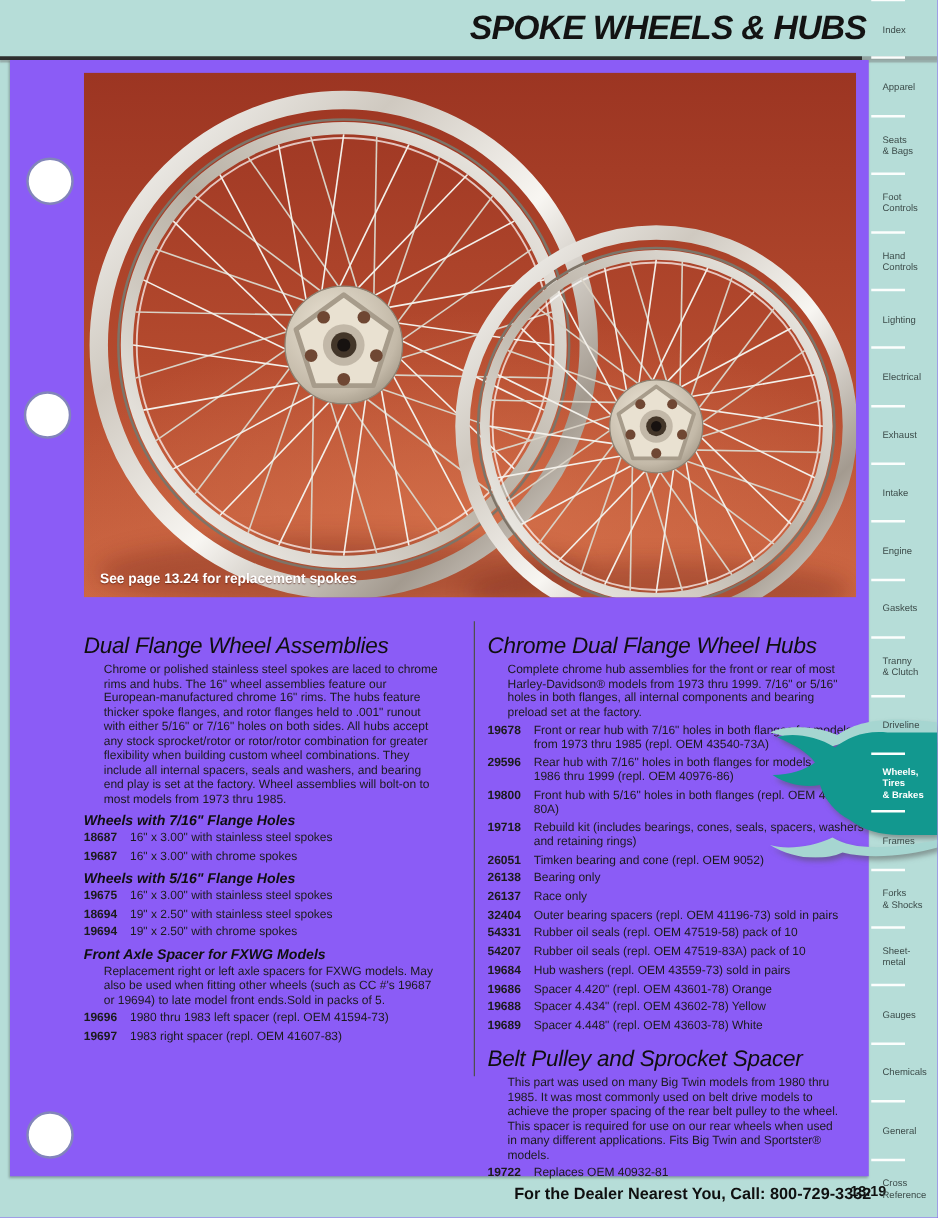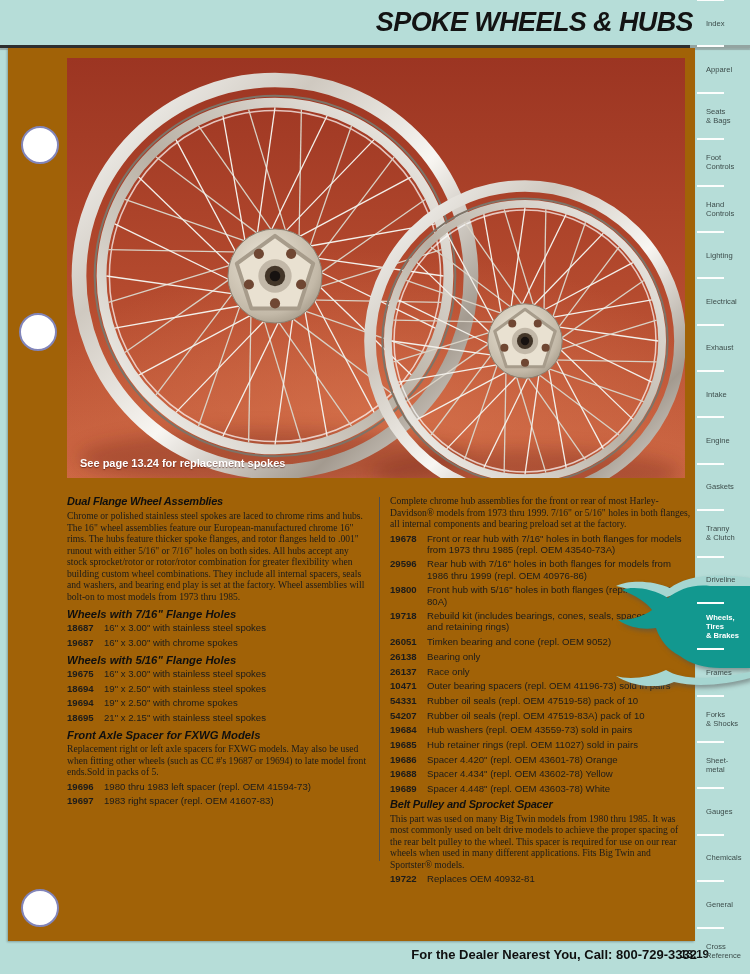--- a/index.html
+++ b/index.html
@@ -16,43 +16,43 @@
     letter-spacing:-0.6px;color:#131313;white-space:nowrap;
   }
   .top-rule{
     position:absolute;top:45px;left:0;width:750px;height:3px;
     background:linear-gradient(to right,#2e2e2e 0 92%,#93a4a1 92% 100%);
     box-shadow:0 2px 1px rgba(110,110,110,.45);
   }
   
   .page{
     position:absolute;left:8px;top:48px;width:687px;height:893px;
-    background:#a16207;box-shadow:-1px 1px 2px rgba(0,0,0,.28);
+    background:#8b5cf6;box-shadow:-1px 1px 2px rgba(0,0,0,.28);
   }
   
   .hole{position:absolute;width:34px;height:34px;border:2px solid #8285ba;border-radius:50%;background:#fff;z-index:9;}
   .hole.h1{left:21px;top:126px;}
   .hole.h2{left:19px;top:313px;}
   .hole.h3{left:21px;top:889px;}
   
   .photo{position:absolute;left:59px;top:10px;width:618px;height:420px;overflow:hidden;}
   .photo svg{display:block;}
   .photo-caption{
     position:absolute;left:13px;bottom:9px;
     font-size:11px;font-weight:bold;color:#ffffff;
     text-shadow:0 1px 1px rgba(80,20,10,.6);
   }
   
   .col{position:absolute;top:447px;color:#1b1b1b;}
   .col-left{left:59px;width:303px;}
   .col-right{left:382px;width:301px;}
   .col-divider{position:absolute;left:371px;top:449px;width:1px;height:364px;background:#4f4f4f;}
-  .col h2{font-size:11px;font-style:italic;font-weight:bold;margin:0 0 3px;letter-spacing:-0.2px;color:#0f0f0f;}
+  .col h2{font-size:18px;font-style:italic;font-weight:normal;margin:11px 0 3px;letter-spacing:-0.2px;color:#0f0f0f;}
   .col h3{font-size:11.3px;font-style:italic;font-weight:bold;margin:6px 0 2px;color:#0f0f0f;}
-  .intro{font-size:9.6px;line-height:11.5px;margin:0 0 3px;font-family:Liberation Serif, serif;}
+  .intro{font-size:9.6px;line-height:11.5px;margin:0 16px 3px;}
   .note{font-size:7.9px;line-height:9.6px;margin:0 0 4px;color:#222;}
   .part-row{display:flex;margin:0 0 3.5px;font-size:9.6px;line-height:11.2px;}
   .pn{flex:0 0 37px;font-weight:bold;}
   .pd{flex:1;}
   
   .sidebar{
     position:absolute;right:0;top:0;width:53px;height:974px;
     display:flex;flex-direction:column;z-index:6;justify-content:space-between;
   }
   .tab{
@@ -270,24 +270,20 @@
         <div class="part-row">
           <span class="pn">18694</span>
           <span class="pd">19" x 2.50" with stainless steel spokes</span>
         </div>
 
         <div class="part-row">
           <span class="pn">19694</span>
           <span class="pd">19" x 2.50" with chrome spokes</span>
         </div>
 
-        <div class="part-row">
-          <span class="pn">18695</span>
-          <span class="pd">21" x 2.15" with stainless steel spokes</span>
-        </div>
       </div>
 
     <h3>Front Axle Spacer for FXWG Models</h3>
     <p class="intro">Replacement right or left axle spacers for FXWG models. May also be used when fitting other wheels (such as CC #'s 19687 or 19694) to late model front ends.Sold in packs of 5.</p>
     <div class="rows">
 
         <div class="part-row">
           <span class="pn">19696</span>
           <span class="pd">1980 thru 1983 left spacer (repl. OEM 41594-73)</span>
         </div>
@@ -295,20 +291,21 @@
         <div class="part-row">
           <span class="pn">19697</span>
           <span class="pd">1983 right spacer (repl. OEM 41607-83)</span>
         </div>
       </div>
   </section>
 
   <div class="col-divider"></div>
 
   <section class="col col-right">
+    <h2>Chrome Dual Flange Wheel Hubs</h2>
     <p class="intro">Complete chrome hub assemblies for the front or rear of most Harley-Davidson® models from 1973 thru 1999. 7/16" or 5/16" holes in both flanges, all internal components and bearing preload set at the factory.</p>
     <div class="rows">
 
         <div class="part-row">
           <span class="pn">19678</span>
           <span class="pd">Front or rear hub with 7/16" holes in both flanges for models from 1973 thru 1985 (repl. OEM 43540-73A)</span>
         </div>
 
         <div class="part-row">
           <span class="pn">29596</span>
@@ -334,43 +331,39 @@
           <span class="pn">26138</span>
           <span class="pd">Bearing only</span>
         </div>
 
         <div class="part-row">
           <span class="pn">26137</span>
           <span class="pd">Race only</span>
         </div>
 
         <div class="part-row">
-          <span class="pn">10471</span>
+          <span class="pn">32404</span>
           <span class="pd">Outer bearing spacers (repl. OEM 41196-73) sold in pairs</span>
         </div>
 
         <div class="part-row">
           <span class="pn">54331</span>
           <span class="pd">Rubber oil seals (repl. OEM 47519-58) pack of 10</span>
         </div>
 
         <div class="part-row">
           <span class="pn">54207</span>
           <span class="pd">Rubber oil seals (repl. OEM 47519-83A) pack of 10</span>
         </div>
 
         <div class="part-row">
           <span class="pn">19684</span>
           <span class="pd">Hub washers (repl. OEM 43559-73) sold in pairs</span>
         </div>
 
-        <div class="part-row">
-          <span class="pn">19685</span>
-          <span class="pd">Hub retainer rings (repl. OEM 11027) sold in pairs</span>
-        </div>
 
         <div class="part-row">
           <span class="pn">19686</span>
           <span class="pd">Spacer 4.420" (repl. OEM 43601-78) Orange</span>
         </div>
 
         <div class="part-row">
           <span class="pn">19688</span>
           <span class="pd">Spacer 4.434" (repl. OEM 43602-78) Yellow</span>
         </div>

